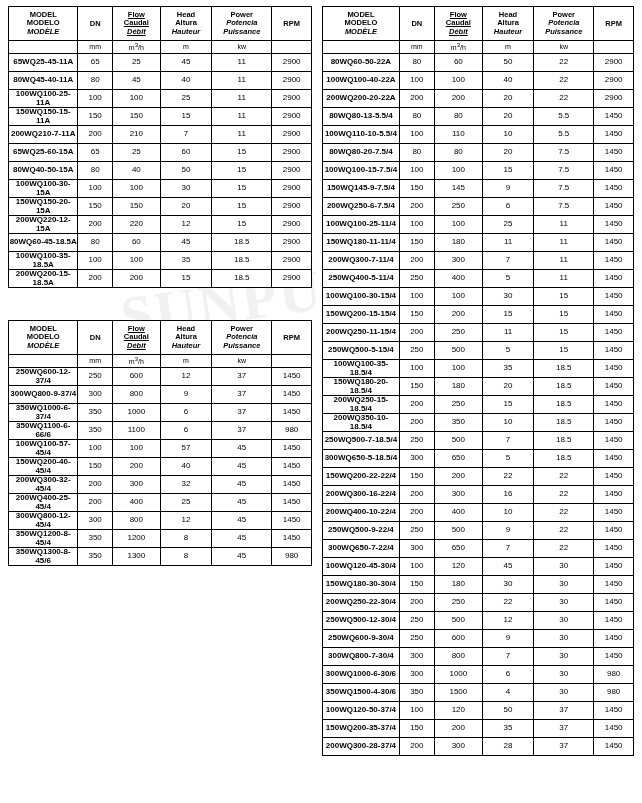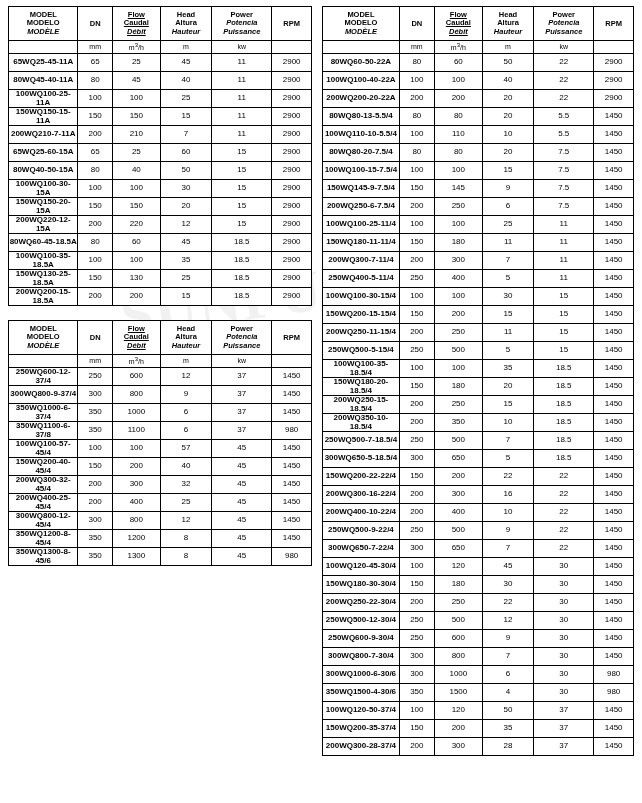--- a/index.html
+++ b/index.html
@@ -245,28 +245,20 @@
           </tr>
           <tr>
             <td class="model-cell">100WQ100-35-18.5A</td>
             <td>100</td>
             <td>100</td>
             <td>35</td>
             <td>18.5</td>
             <td>2900</td>
           </tr>
           <tr>
-            <td class="model-cell">150WQ130-25-18.5A</td>
-            <td>150</td>
-            <td>130</td>
-            <td>25</td>
-            <td>18.5</td>
-            <td>2900</td>
-          </tr>
-          <tr>
             <td class="model-cell">200WQ200-15-18.5A</td>
             <td>200</td>
             <td>200</td>
             <td>15</td>
             <td>18.5</td>
             <td>2900</td>
           </tr>
         </tbody>
       </table>
     </div>
@@ -343,21 +335,21 @@
           </tr>
           <tr>
             <td class="model-cell">350WQ1000-6-37/4</td>
             <td>350</td>
             <td>1000</td>
             <td>6</td>
             <td>37</td>
             <td>1450</td>
           </tr>
           <tr>
-            <td class="model-cell">350WQ1100-6-37/8</td>
+            <td class="model-cell">350WQ1100-6-66/6</td>
             <td>350</td>
             <td>1100</td>
             <td>6</td>
             <td>37</td>
             <td>980</td>
           </tr>
           <tr>
             <td class="model-cell">100WQ100-57-45/4</td>
             <td>100</td>
             <td>100</td>

